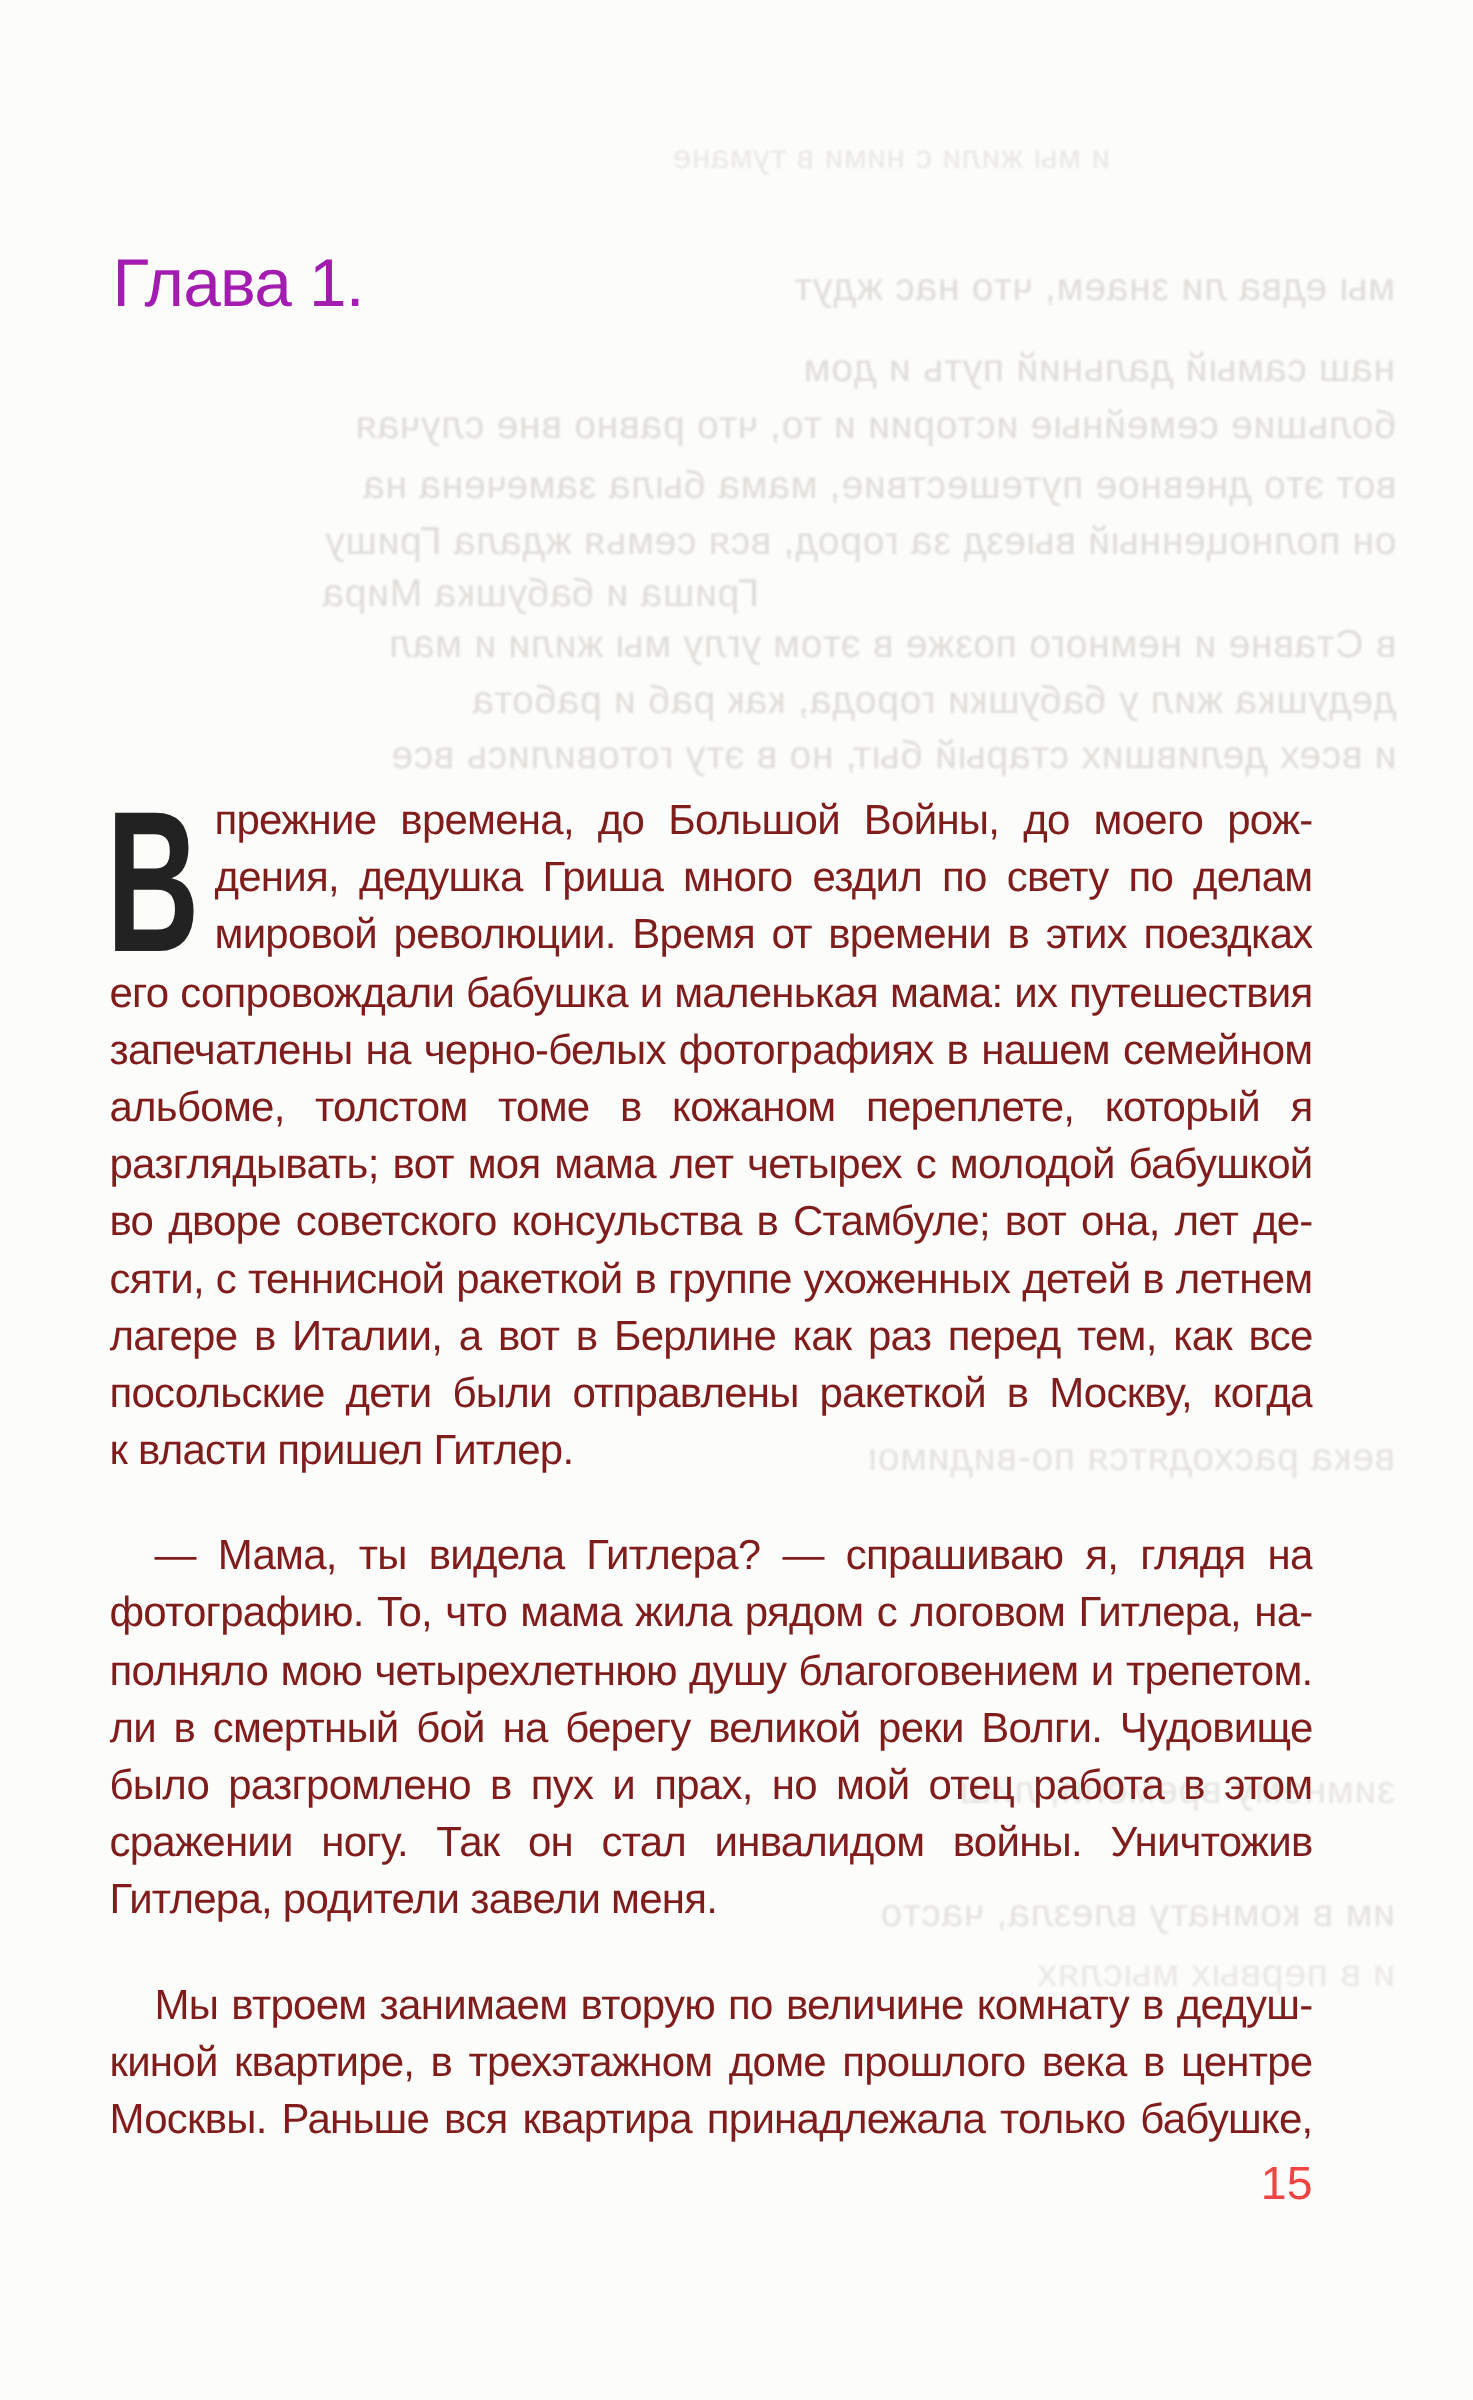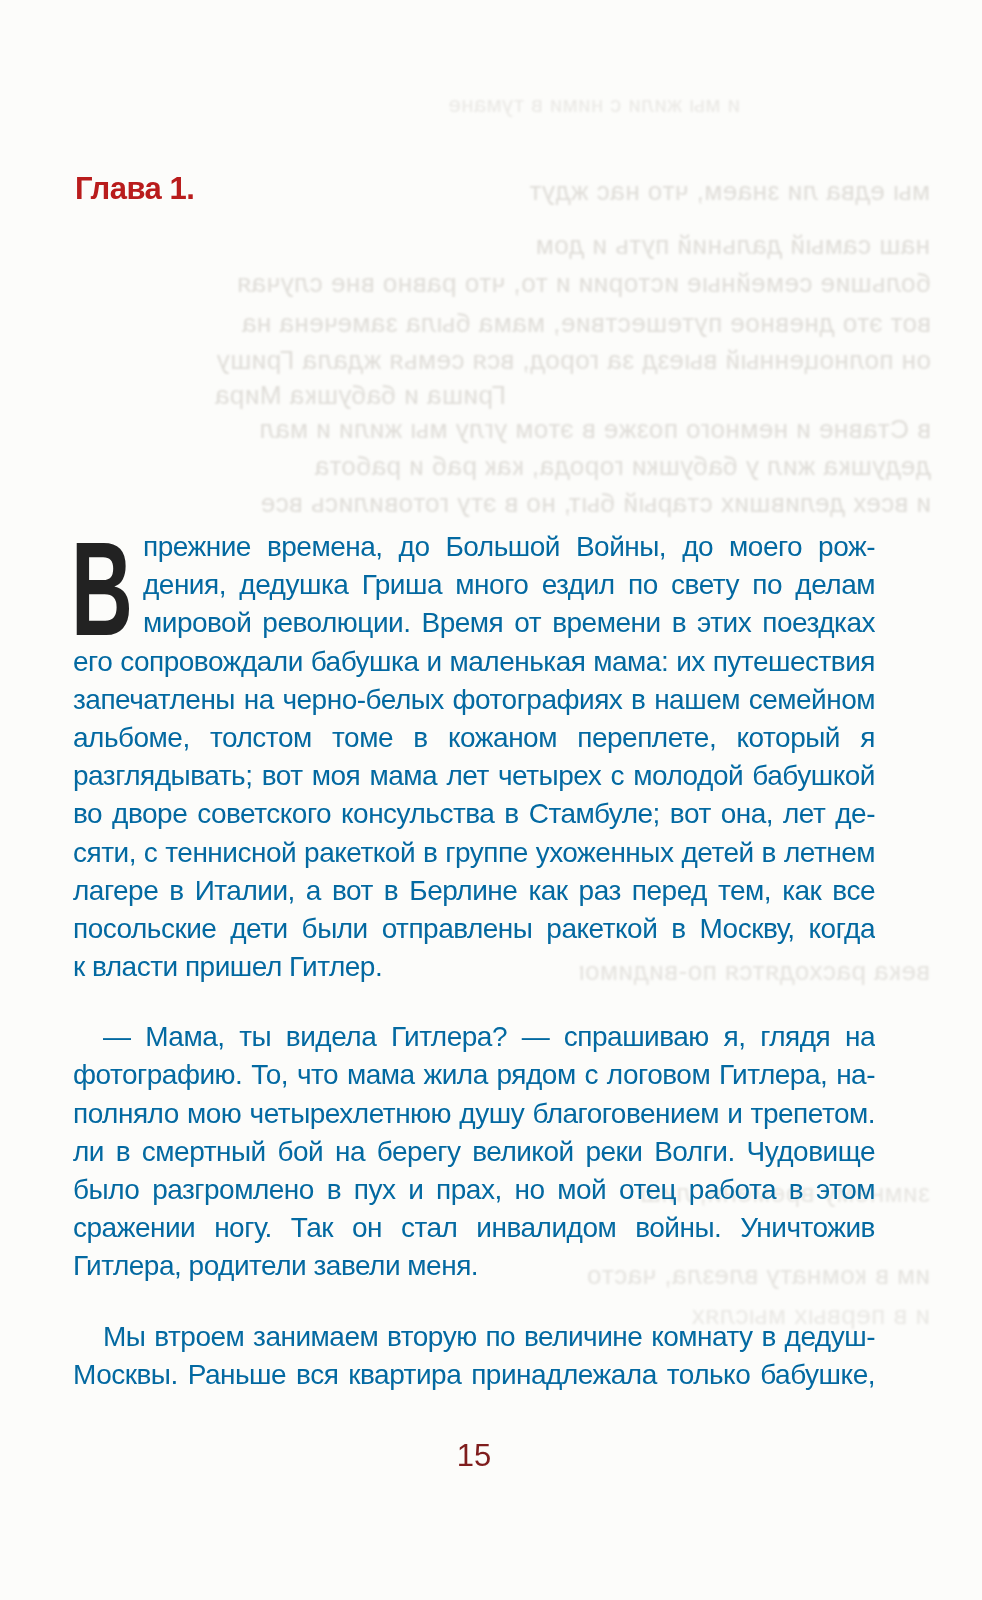--- a/index.html
+++ b/index.html
@@ -30,45 +30,45 @@
   .bl-7{top:414px;left:76px;width:855px;}
   .bl-8{top:451px;left:76px;width:855px;}
   .bl-9{top:488px;left:76px;width:855px;}
   .bl-10{top:956px;left:580px;width:350px;opacity:.45;}
   .bl-11{top:1178px;left:640px;width:290px;opacity:.4;}
   .bl-12{top:1260px;left:560px;width:370px;opacity:.45;}
   .bl-13{top:1300px;left:600px;width:330px;opacity:.35;}
   
   .heading{position:absolute;z-index:2;left:75px;top:158px;}
   .heading .h-line{
-    font-size:31px;line-height:62px;font-weight:700;
-    letter-spacing:-.5px;color:#b91c1c;white-space:nowrap;
+    font-size:45px;line-height:62px;font-weight:400;
+    letter-spacing:-.5px;color:#a21caf;white-space:nowrap;
   }
   
   .bodytext{position:absolute;z-index:2;left:73px;top:528px;width:802px;}
   .para{position:relative;}
   .dropcap{
     position:absolute;left:-2px;top:-6px;
     font-size:134px;line-height:1;font-weight:700;color:#222;
     transform:scaleX(.64);transform-origin:left top;
     letter-spacing:0;
   }
   .tline{
     height:38.2px;line-height:38.2px;
-    font-size:28px;letter-spacing:-.5px;color:#0369a1;
+    font-size:28px;letter-spacing:-.5px;color:#7f1d1d;
     text-align:justify;text-align-last:justify;
     white-space:normal;overflow:hidden;
   }
   .tline.cap-indent{margin-left:70px;}
   .tline.first-indent{text-indent:30px;margin-top:32px;}
   .tline.para-end{text-align-last:left;}
   
   .pagenum{
     position:absolute;z-index:2;left:73px;top:1438px;width:802px;
-    text-align:center;font-size:31px;color:#7f1d1d;letter-spacing:0;
+    text-align:right;font-size:31px;color:#ef4444;letter-spacing:0;
   }
 </style>
 </head>
 <body>
 
 <div class="page">
 
   <div>
     <div class="bleed bl-0">и мы жили с ними в тумане</div>
     <div class="bleed bl-1">мы едва ли знаем, что нас ждут</div>
@@ -113,20 +113,21 @@
       <div class="tline">фотографию. То, что мама жила рядом с логовом Гитлера, на-</div>
       <div class="tline">полняло мою четырехлетнюю душу благоговением и трепетом.</div>
       <div class="tline">ли в смертный бой на берегу великой реки Волги. Чудовище</div>
       <div class="tline">было разгромлено в пух и прах, но мой отец работа в этом</div>
       <div class="tline">сражении ногу. Так он стал инвалидом войны. Уничтожив</div>
       <div class="tline para-end">Гитлера, родители завели меня.</div>
     </div>
 
     <div class="para">
       <div class="tline first-indent">Мы втроем занимаем вторую по величине комнату в дедуш-</div>
+      <div class="tline">киной квартире, в трехэтажном доме прошлого века в центре</div>
       <div class="tline">Москвы. Раньше вся квартира принадлежала только бабушке,</div>
     </div>
 
   </div>
 
   <div class="pagenum">15</div>
 
 </div>
 
 </body></html>

